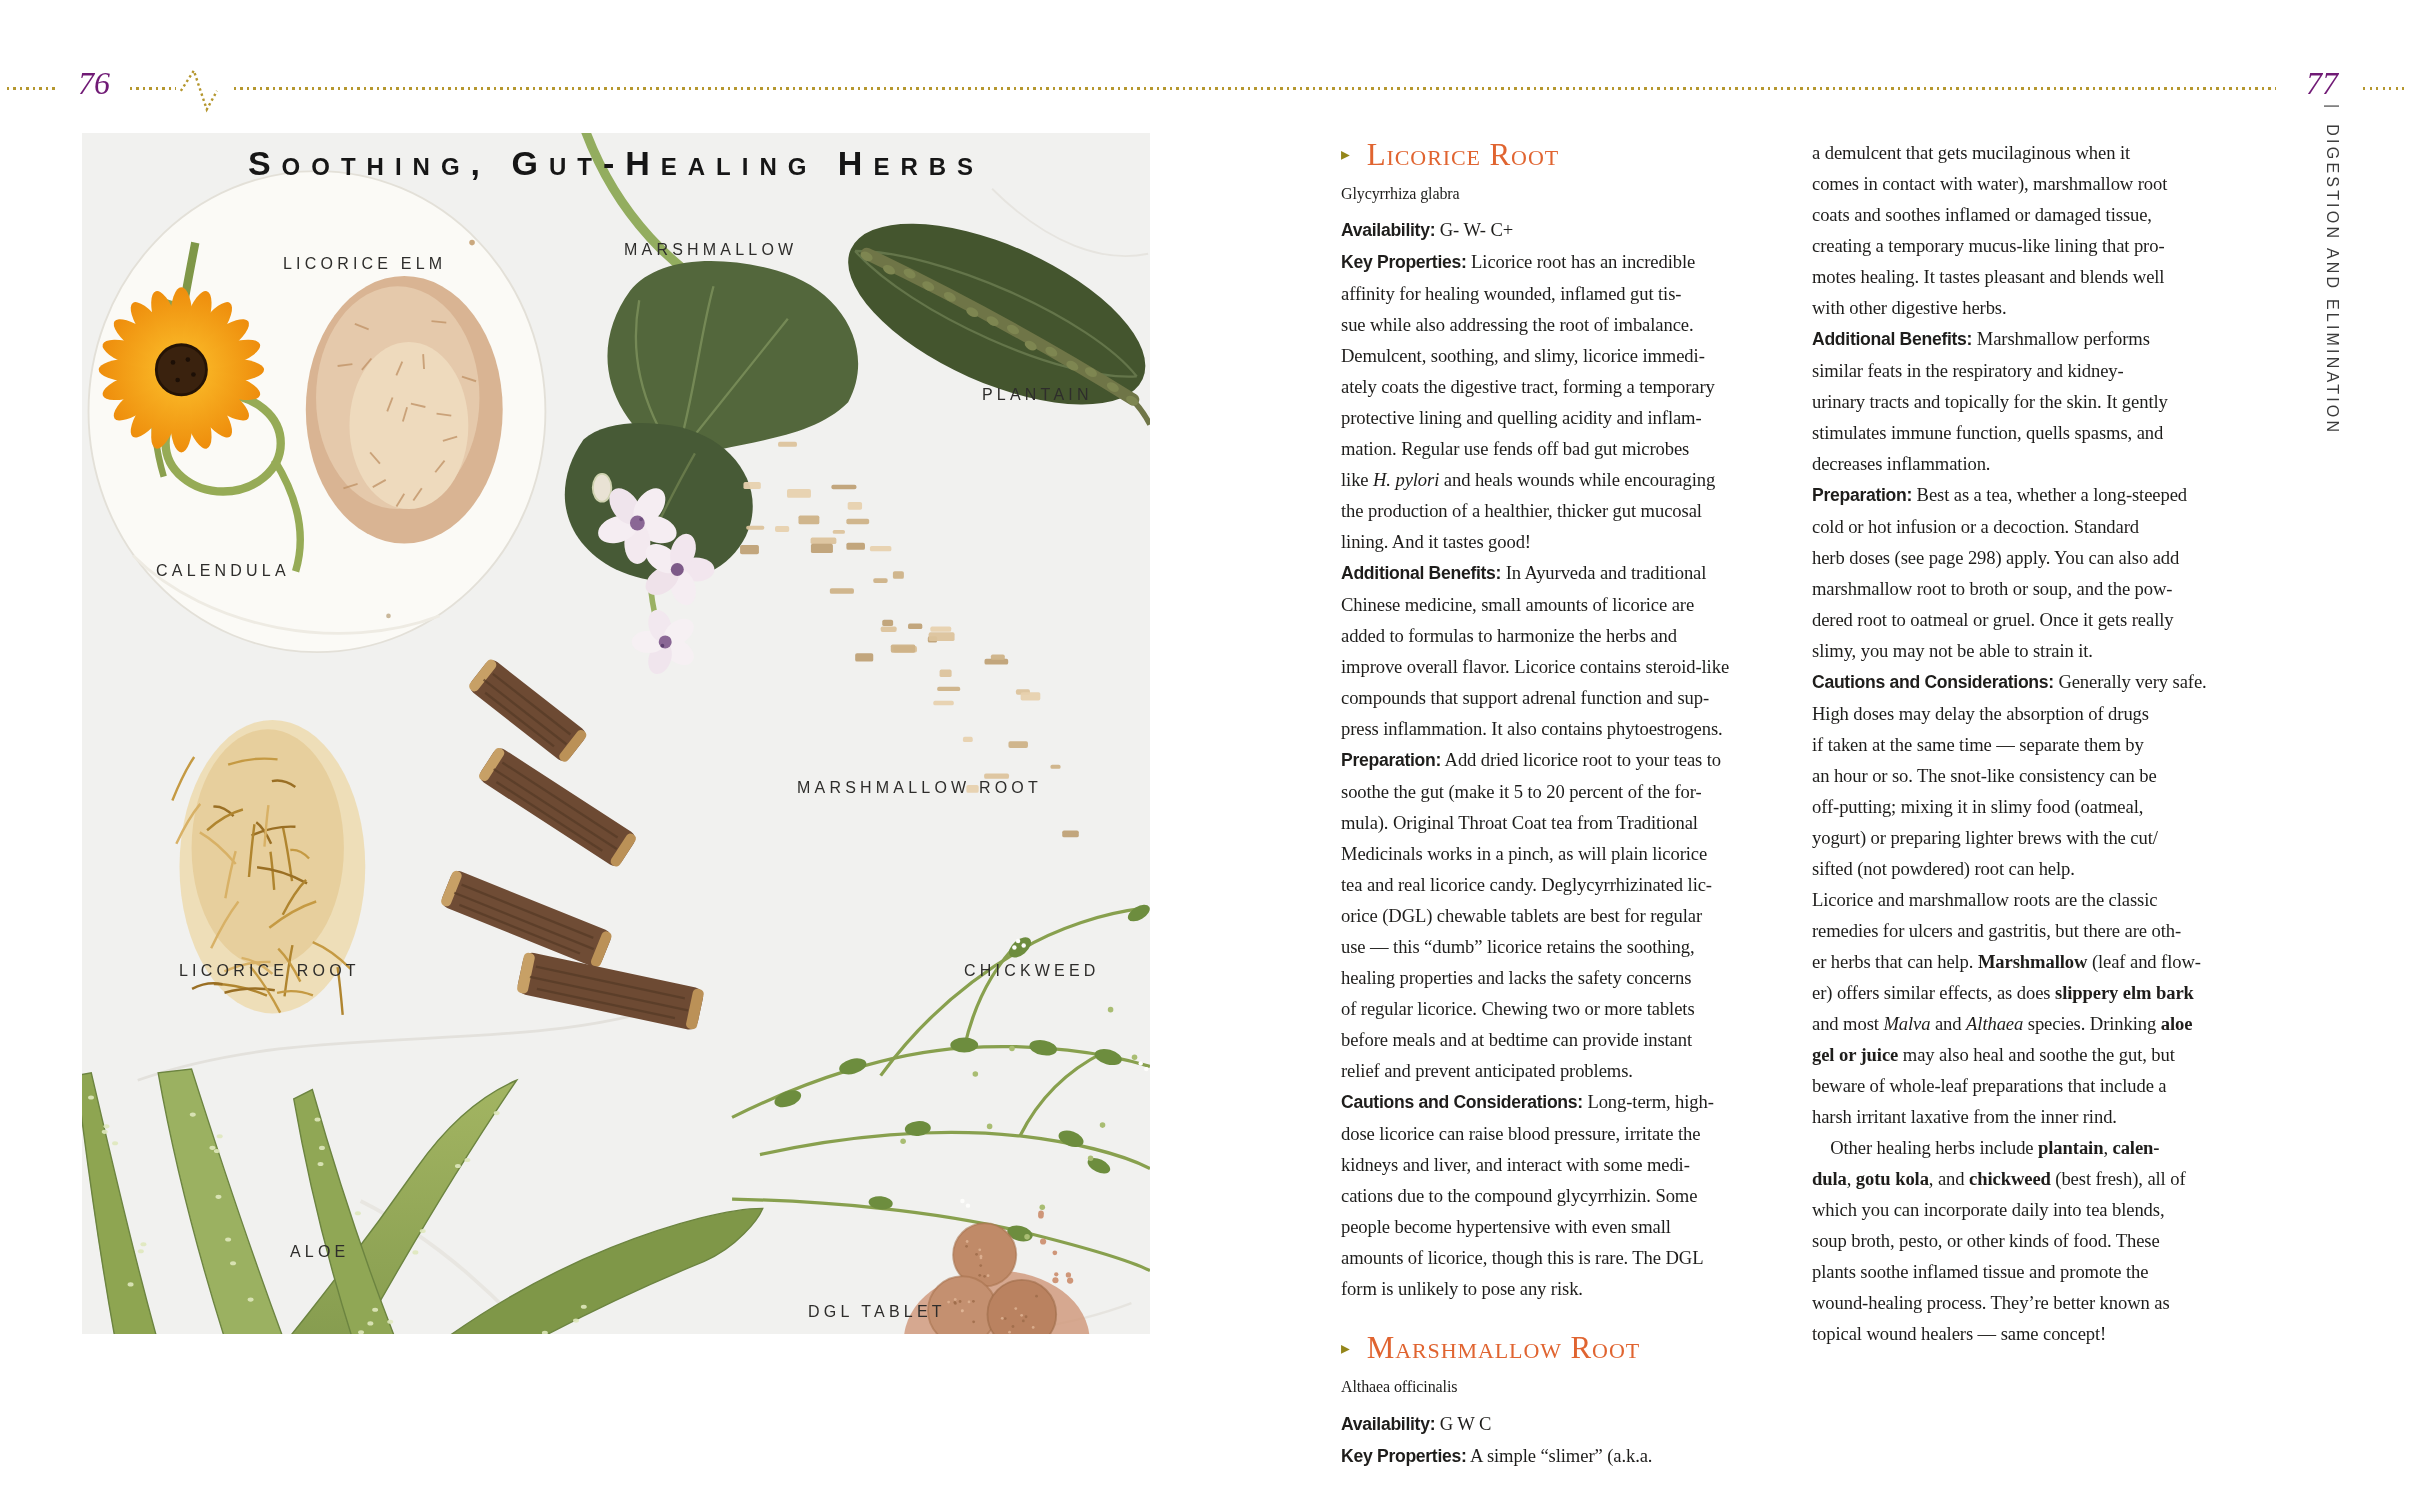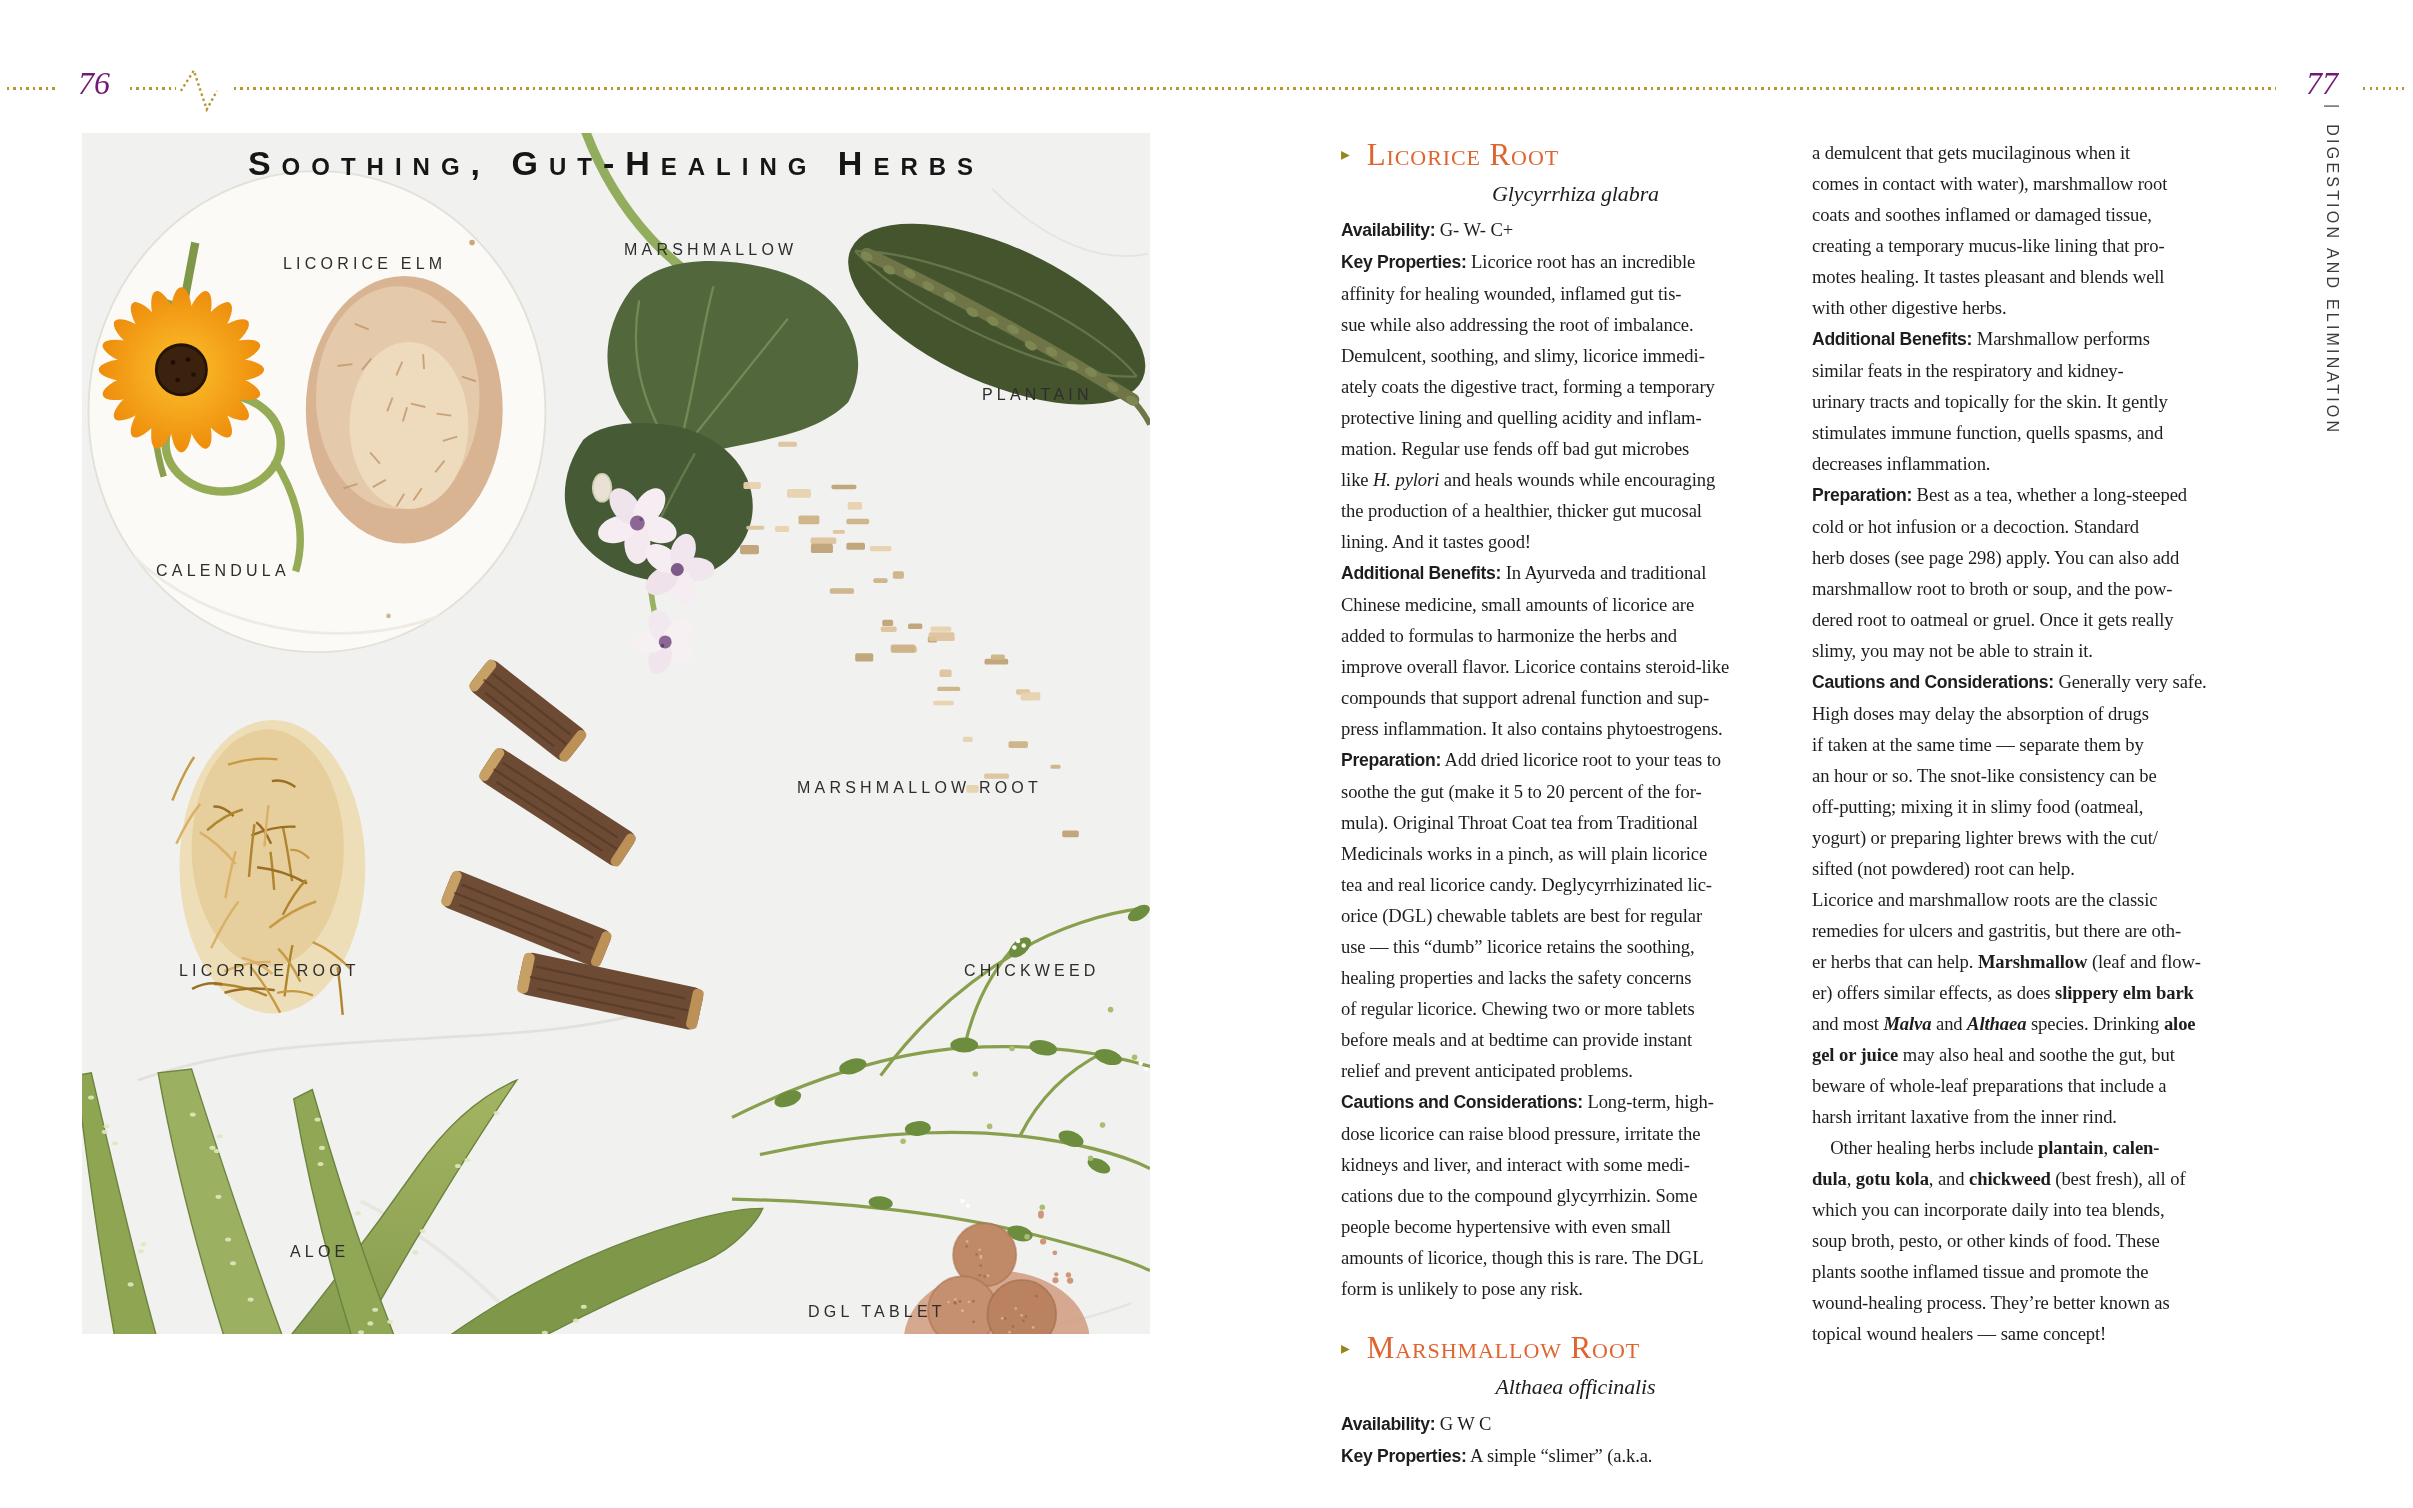--- a/index.html
+++ b/index.html
@@ -45,22 +45,22 @@
 
   
   .col{position:absolute;top:137px;width:469px;}
   .col1{left:1341px;}
   .col2{left:1812px;}
   .block{white-space:pre;font:18.6px/31px "Liberation Serif",serif;color:#1e1d1b;
     letter-spacing:-0.1px;margin:0;}
   .block .run-b{font-family:"Liberation Sans",sans-serif;font-weight:bold;font-size:17.6px;letter-spacing:-0.3px;}
   .block .run-sb{font-weight:bold;}
   .block .run-i{font-style:italic;}
-  .block .run-ib{font-style:italic;font-weight:bold;margin-top:40px;}
-  .block.latin{font-style:italic;font-size:22px;line-height:28px;margin:2.8px 0 6.5px;text-align:center;}
+  .block .run-ib{font-style:italic;font-weight:normal;margin-top:40px;}
+  .block.latin{font-size:16px;line-height:28px;margin:2.8px 0 6.5px;}
   .block.heading{white-space:normal;font-family:"Liberation Serif",serif;font-variant:small-caps;
     font-size:31px;line-height:35px;color:#e06430;letter-spacing:0.9px;margin:0 0 7.4px;}
   .block.heading .tri{color:#94861a;font-size:17.6px;margin-right:16px;vertical-align:4.6px;
     font-family:"DejaVu Sans",sans-serif;}
   .block.heading.gap{margin-top:26px;}
 </style>
 </head>
 <body>
 
 <div class="spread">

